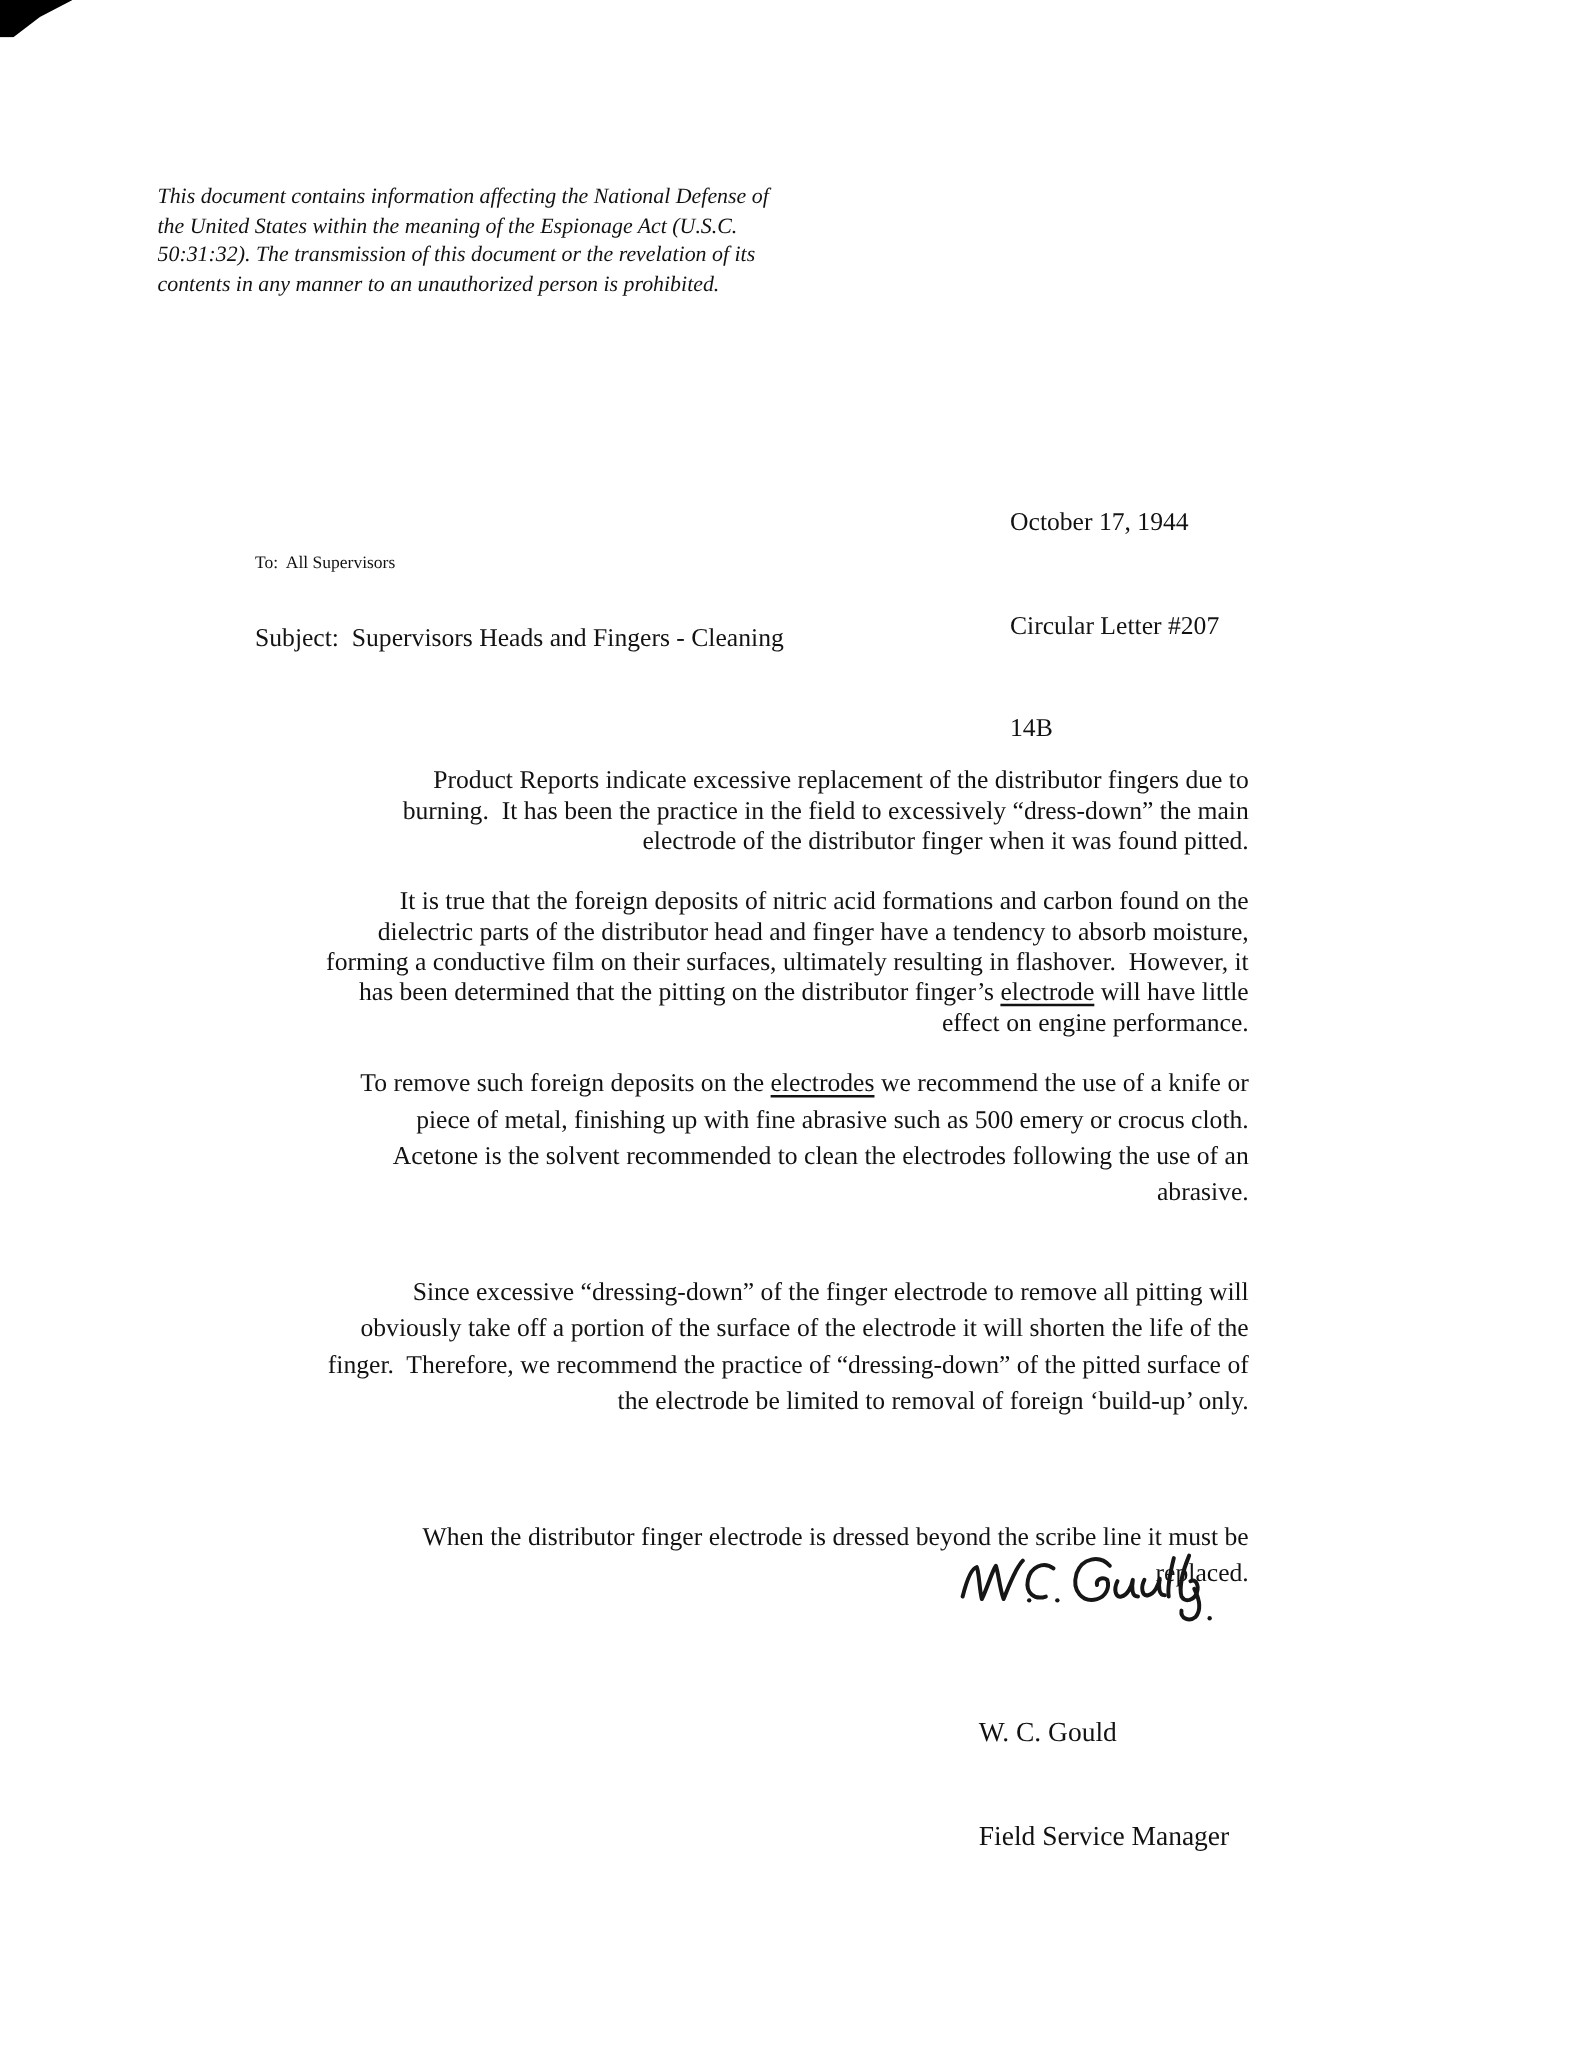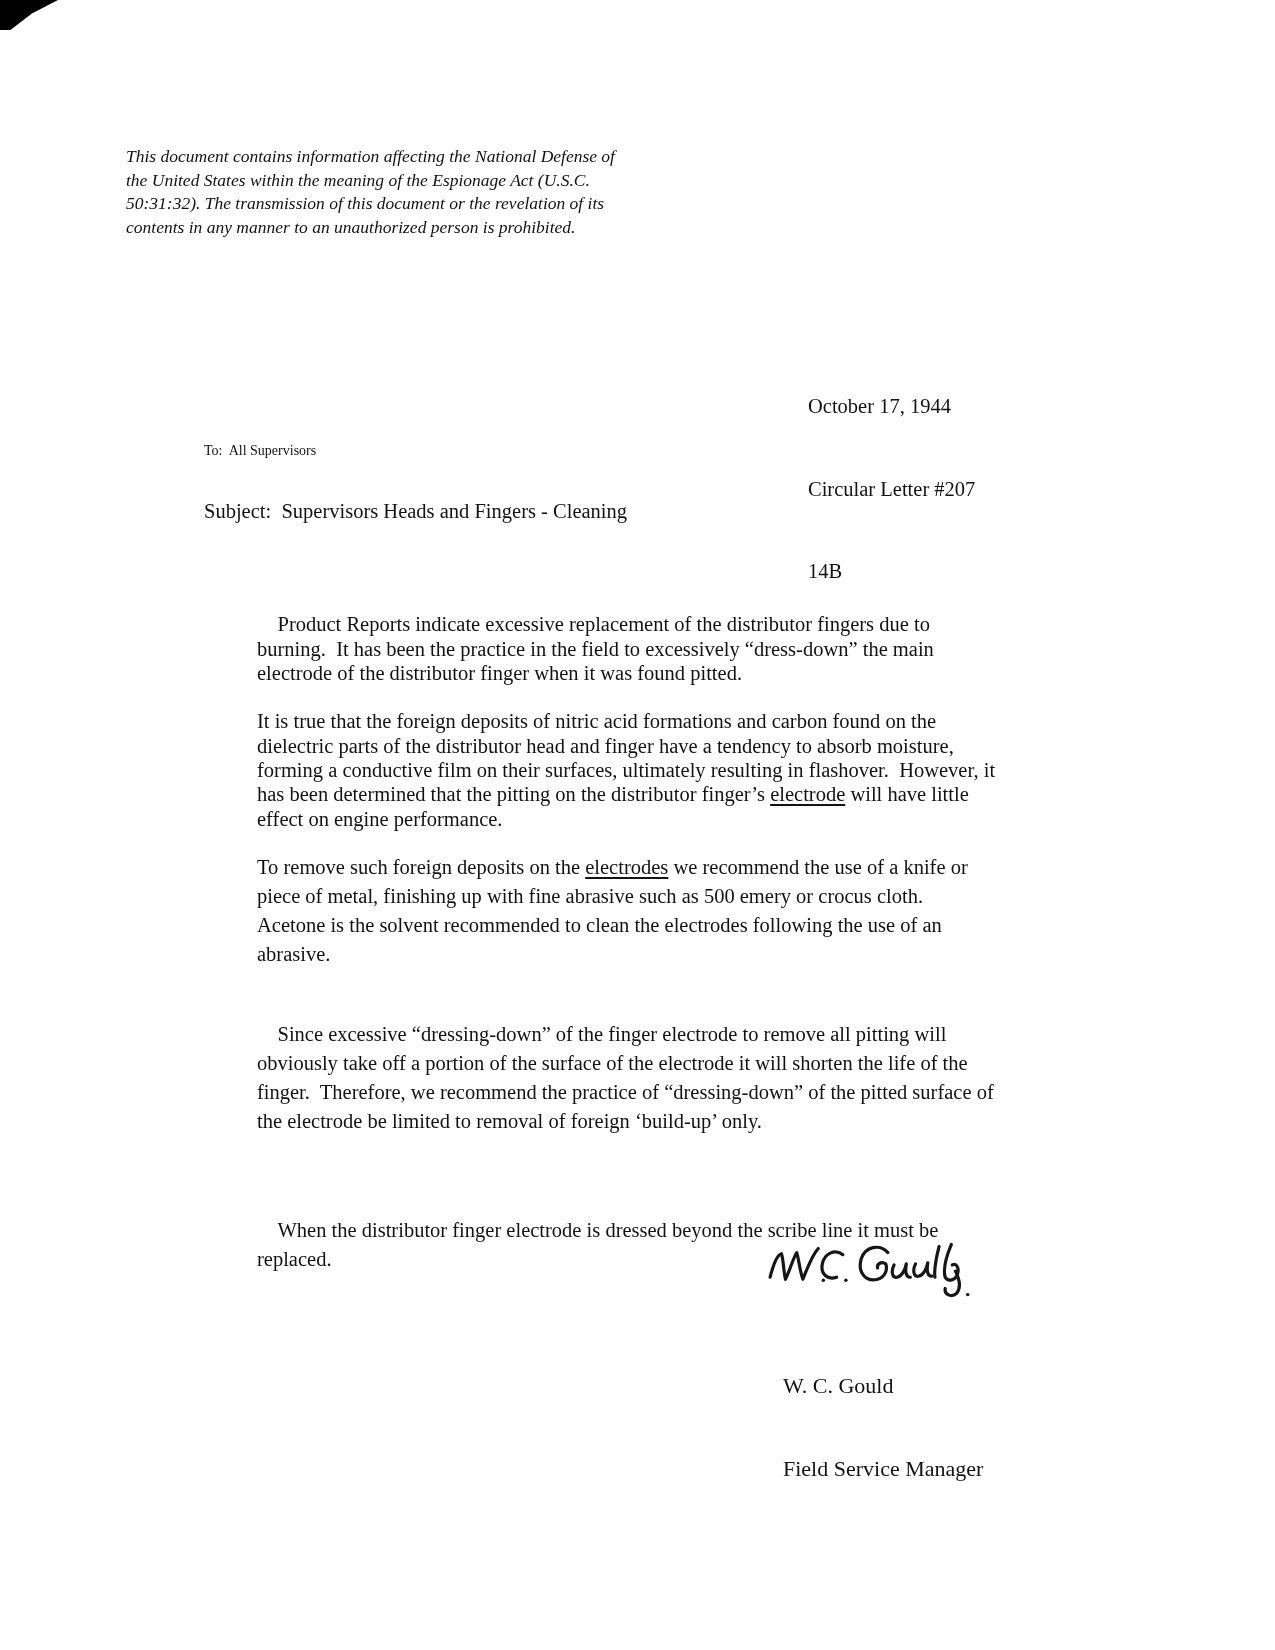--- a/index.html
+++ b/index.html
@@ -17,37 +17,37 @@
     background:#000;
     clip-path:polygon(0 0, 100% 0, 55% 45%, 18% 100%, 0 100%);
   }
   .notice {
     position:absolute; left:126px; top:145px; width:508px;
     font-size:17.5px; line-height:23.6px;
     white-space:pre-wrap;
     font-style:italic;
   }
   .date-block {
-    position:absolute; left:808px; top:338px;
+    position:absolute; left:808px; top:350px;
     font-size:20.5px; line-height:27.5px;
     white-space:pre-wrap;
   }
   .to-line {
     position:absolute; left:204px; top:443px;
     font-size:14px; white-space:pre-wrap;
   }
   .subject-line {
     position:absolute; left:204px; top:500px;
     font-size:20.5px; white-space:pre-wrap;
   }
   .letter-body {
     position:absolute; left:257px; top:588px; width:742px;
     font-size:20.5px;
   }
-  .letter-body p { white-space:pre-wrap; }
+  .letter-body p { white-space:pre-wrap;text-align:right; }
   .p-tight { line-height:24.3px; margin:0; }
   .p-norm  { line-height:29px; margin-top:22px;font-family:Liberation Serif, serif; }
   .u { text-decoration:underline; text-underline-offset:3px;margin-top:12px; }
   .sig {
     position:absolute; left:765px; top:1236px;
     width:215px; height:78px;
   }
   .sig-block {
     position:absolute; left:783px; top:1316px;
     font-size:22px; line-height:27.8px;

